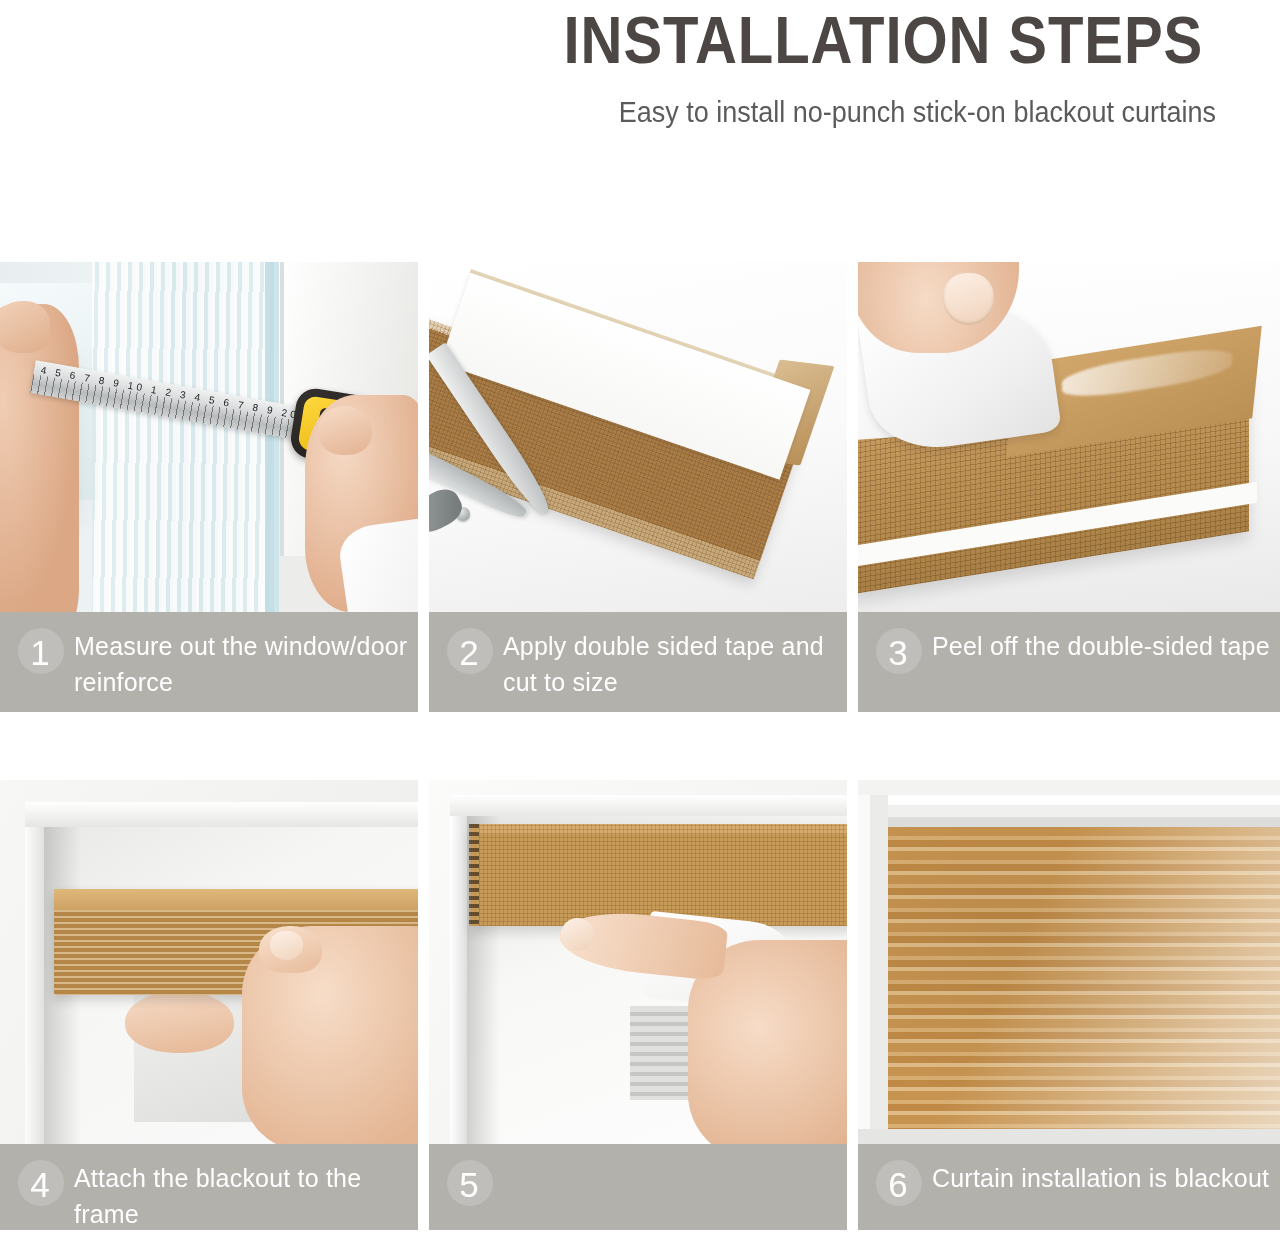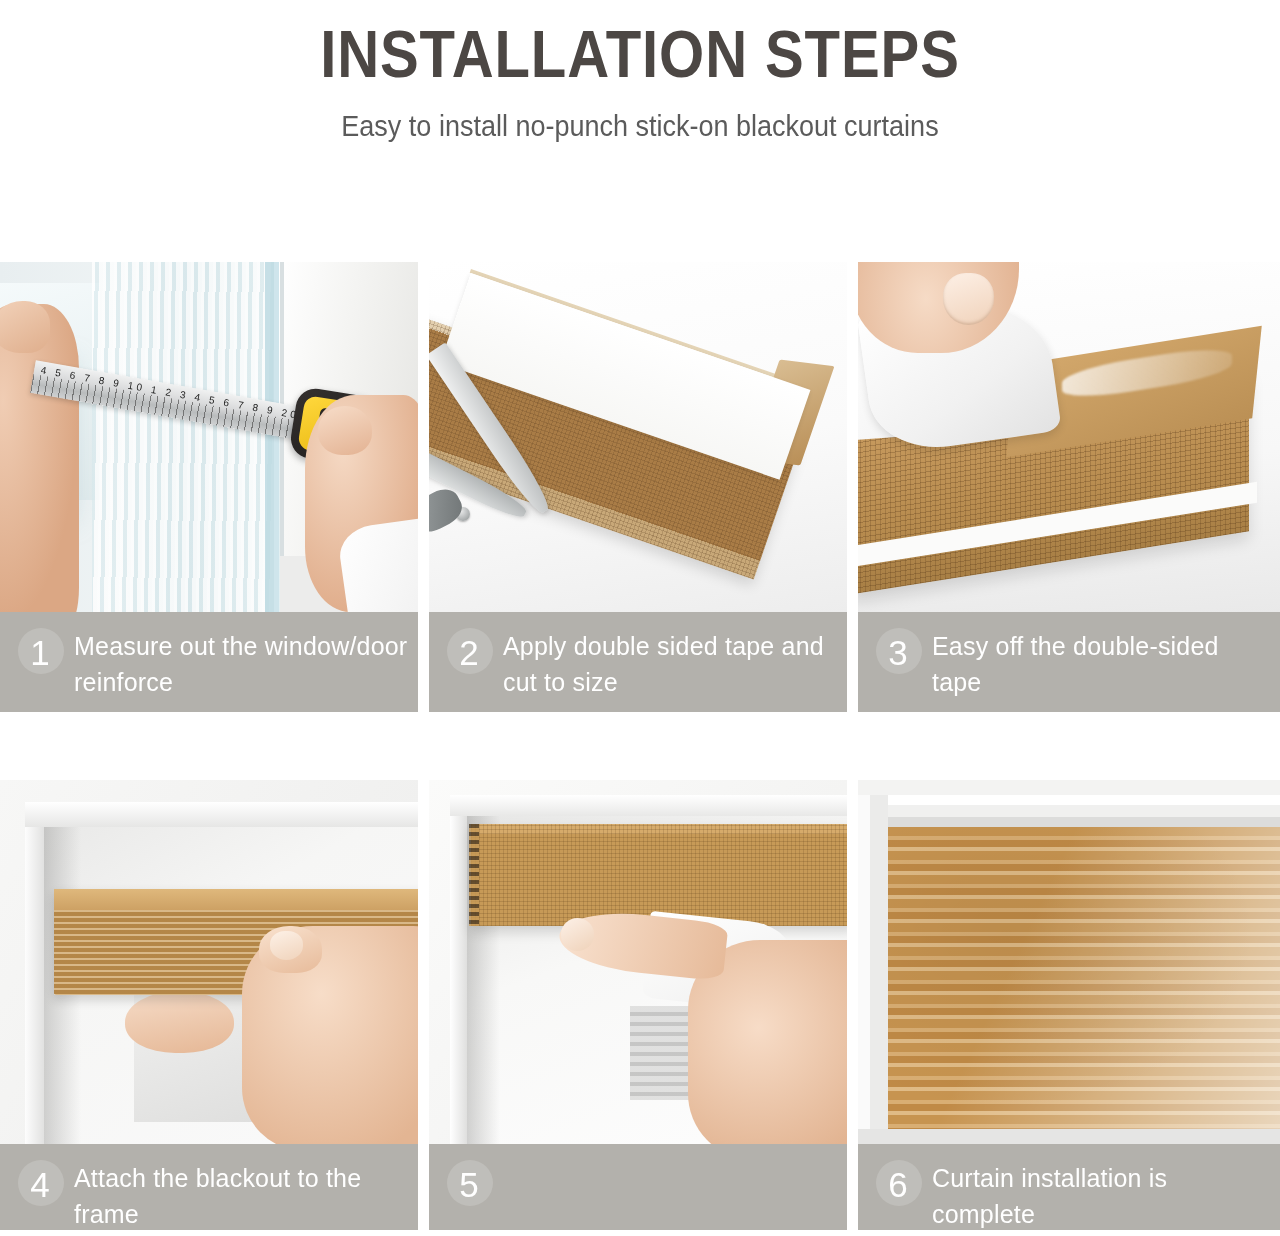--- a/index.html
+++ b/index.html
@@ -1,21 +1,21 @@
 <!DOCTYPE html>
 <html><head>
 <meta charset="utf-8">
 <style>
   html,body{margin:0;padding:0;}
   body{
     width:1280px;height:1236px;background:#ffffff;
     font-family:"Liberation Sans",sans-serif;overflow:hidden;position:relative;
   }
   
-  .header{width:100%;text-align:center;padding-top:18px;box-sizing:border-box;}
+  .header{width:100%;text-align:right;padding-top:4px;box-sizing:border-box;}
   .title{
     font-size:66px;line-height:72px;color:#4c4744;font-weight:bold;
     letter-spacing:1px;transform:scaleX(0.88);transform-origin:center;
     font-family:"Liberation Sans",sans-serif;margin:0;
   }
   .subtitle{
     font-size:30px;line-height:40px;color:#5b5b5b;margin:16px 0 0 0;
     transform:scaleX(0.9);transform-origin:center;font-weight:400;
   }
   
@@ -300,21 +300,21 @@
       <div class="p3-white-edge"></div>
       <div class="p3-peel2"></div>
       <div class="p3-peel"></div>
       <div class="p3-hand"></div>
       <div class="p3-nail"></div>
     </div>
     <div class="caption">
       <div class="badge">
         <span>3</span>
       </div>
-      <div class="cap-text">Easy off the double-sided tape</div>
+      <div class="cap-text">Peel off the double-sided tape</div>
     </div>
   </div>
 
   <div class="cell row2">
     <div class="photo">
       <div class="p4-bg"></div>
       <div class="p4-recess"></div>
       <div class="p4-shadow"></div>
       <div class="p4-inner-panel"></div>
       <div class="p4-jamb-v"></div>
@@ -368,17 +368,17 @@
         <div class="p6-vig"></div>
       </div>
       <div class="p6-casing-t"></div>
       <div class="p6-casing-l"></div>
       <div class="p6-casing-b"></div>
     </div>
     <div class="caption">
       <div class="badge">
         <span>6</span>
       </div>
-      <div class="cap-text">Curtain installation is complete</div>
+      <div class="cap-text">Curtain installation is blackout</div>
     </div>
   </div>
 
 </div>
 
 </body></html>

